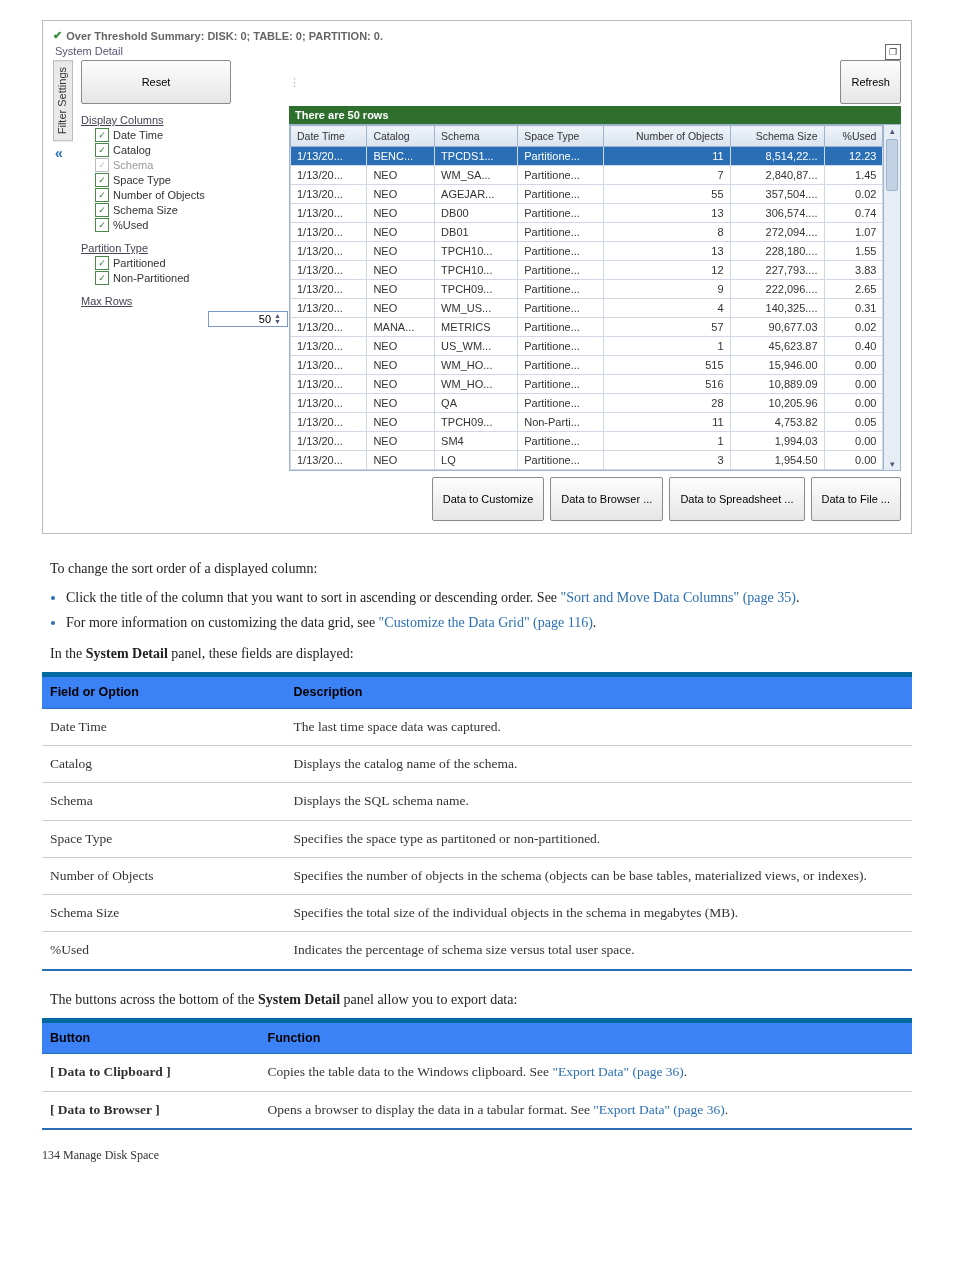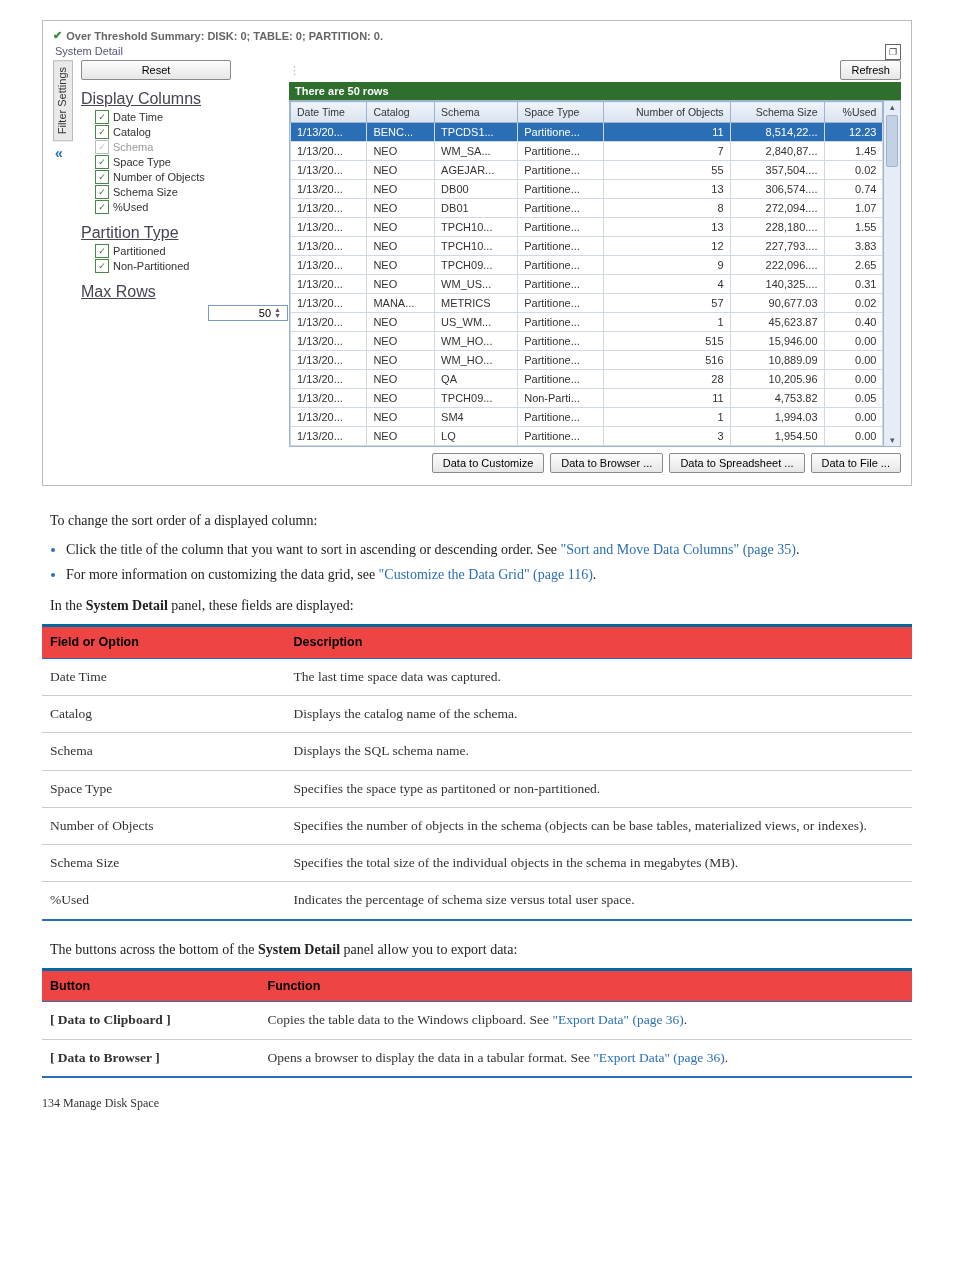--- a/index.html
+++ b/index.html
@@ -7,23 +7,23 @@
 .panel-wrap { border: 1px solid #bbb; padding: 8px 10px 12px 10px; margin-bottom: 24px; }
 .panel-title-row { display:flex; align-items:center; gap:4px; margin-bottom:2px; font-size:11px; }
 .panel-title-row .tick { color:#3a8a3a; font-weight:bold; }
 .panel-title { color:#666; font-weight:bold; }
 .sysdetail-label { color:#557; font-size:11px; margin-left:2px; margin-bottom:2px; }
 .popout-icon { margin-left:auto; width:14px; height:14px; border:1px solid #666; display:flex; align-items:center; justify-content:center; font-size:9px; cursor:pointer; }
 .main-grid { display:flex; }
 .filter-tab { writing-mode: vertical-rl; transform:rotate(180deg); background:#e9e9e9; border:1px solid #bbb; padding:6px 2px; font-size:11px; text-align:center; color:#333; width:14px; }
 .chev { color:#2a6fb5; font-size:14px; font-weight:bold; margin:4px 2px 0 2px; cursor:pointer; }
 .left-col { width:200px; padding:0 8px; }
-.btn { border:1px solid #8a8a8a; background:linear-gradient(#fdfdfd,#e6e6e6); padding:3px 10px; font-size:11px; cursor:pointer; border-radius:2px; }
+.btn { border:1px solid #8a8a8a; background:linear-gradient(#fdfdfd,#e6e6e6); padding:15px 10px; font-size:11px; cursor:pointer; border-radius:2px; }
 .btn.reset { width:150px; text-align:center; }
-.sect-head { color:#445; text-decoration:underline; font-size:16px; margin:10px 0 2px 0; }
+.sect-head { color:#445; text-decoration:underline; font-size:11px; margin:10px 0 2px 0; }
 .chk-row { display:flex; align-items:center; gap:4px; margin:1px 0 1px 14px; font-size:11px; }
 .chk { width:12px; height:12px; border:1px solid #4a884a; display:inline-flex; align-items:center; justify-content:center; font-size:9px; color:#2a7a2a; background:#fff; }
 .chk.dis { border-color:#bbb; color:#bbb; }
 .spinner { display:flex; align-items:center; justify-content:flex-end; margin:4px 0 0 14px; }
 .spinner input { width:60px; text-align:right; font-size:11px; padding:1px 16px 1px 2px; border:1px solid #7a9ac9; }
 .spinner .arrows { display:flex; flex-direction:column; margin-left:-14px; font-size:7px; line-height:6px; color:#557; cursor:pointer; }
 .right-col { flex:1; display:flex; flex-direction:column; }
 .toprow { display:flex; align-items:center; margin-bottom:2px; }
 .grip { color:#aaa; letter-spacing:-2px; margin-right:auto; }
 .status-bar { background:#2e6f2e; color:#fff; font-weight:bold; font-size:11px; padding:3px 6px; }
@@ -39,21 +39,21 @@
 .vscroll .spacer { flex:1; }
 .btn-row { display:flex; gap:6px; justify-content:flex-end; margin-top:6px; }
 .doc-text { font-family: Georgia, "Times New Roman", serif; font-size:14px; line-height:1.5; color:#222; }
 .doc-text p { margin:8px 8px; }
 .doc-text ul { margin:6px 0 10px 24px; padding:0; }
 .doc-text li { margin:4px 0; }
 .doc-text li::marker { color:#2a6fb5; }
 .doc-text a { color:#2a6fb5; text-decoration:none; }
 .doc-text .bold { font-weight:bold; }
 .ftable { width:100%; border-collapse:collapse; margin:6px 0 18px 0; font-size:13.5px; }
-.ftable th { background:#ef4444; border:none; border-top:3px solid #0369a1; border-bottom:1px solid #2a6fb5; text-align:left; padding:6px 8px; font-weight:bold; font-family:Arial,sans-serif; color:#000; font-size:12.5px; }
+.ftable th { background:#3b82f6; border:none; border-top:5px solid #0369a1; border-bottom:1px solid #2a6fb5; text-align:left; padding:6px 8px; font-weight:bold; font-family:Arial,sans-serif; color:#000; font-size:12.5px; }
 .ftable td { border:none; border-bottom:1px solid #ccc; padding:8px; vertical-align:top; font-family:Georgia,serif; }
 .ftable tr:last-child td { border-bottom:2px solid #2a6fb5; }
 .footer { font-family:Georgia,serif; font-size:12px; margin-top:18px; }
 </style>
 </head>
 <body>
 
 <div class="page">
 
 <div class="panel-wrap">

